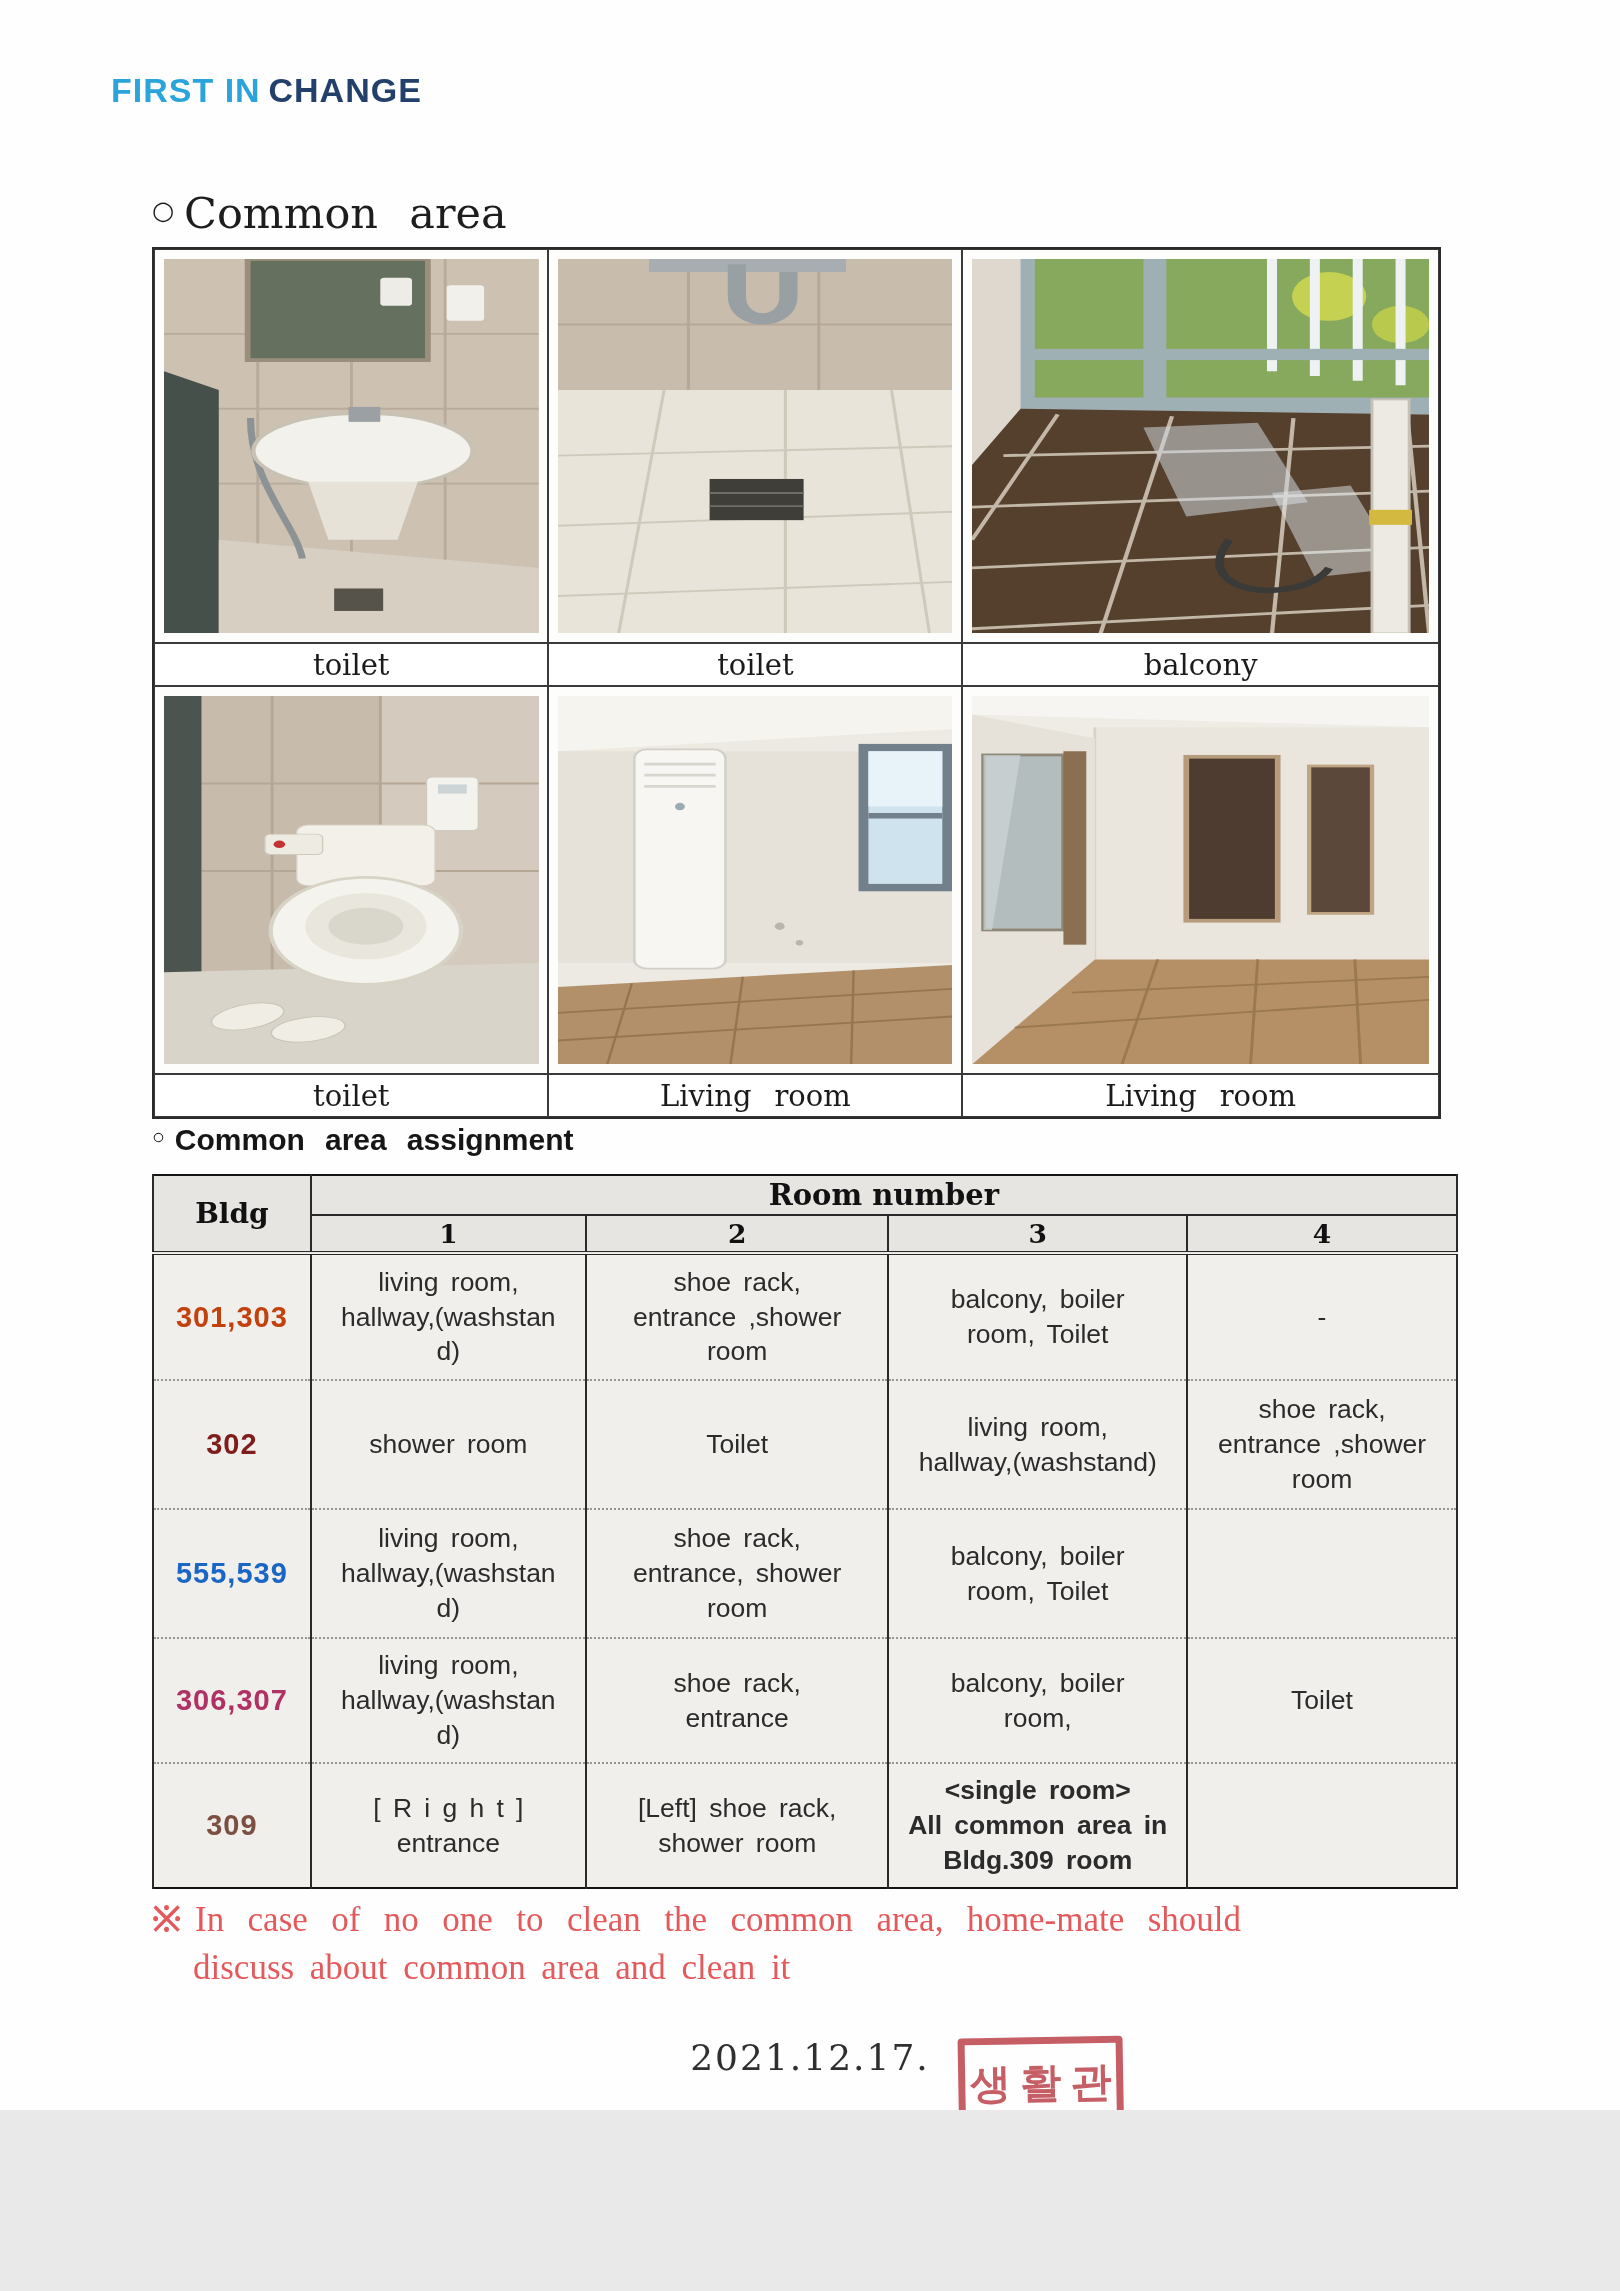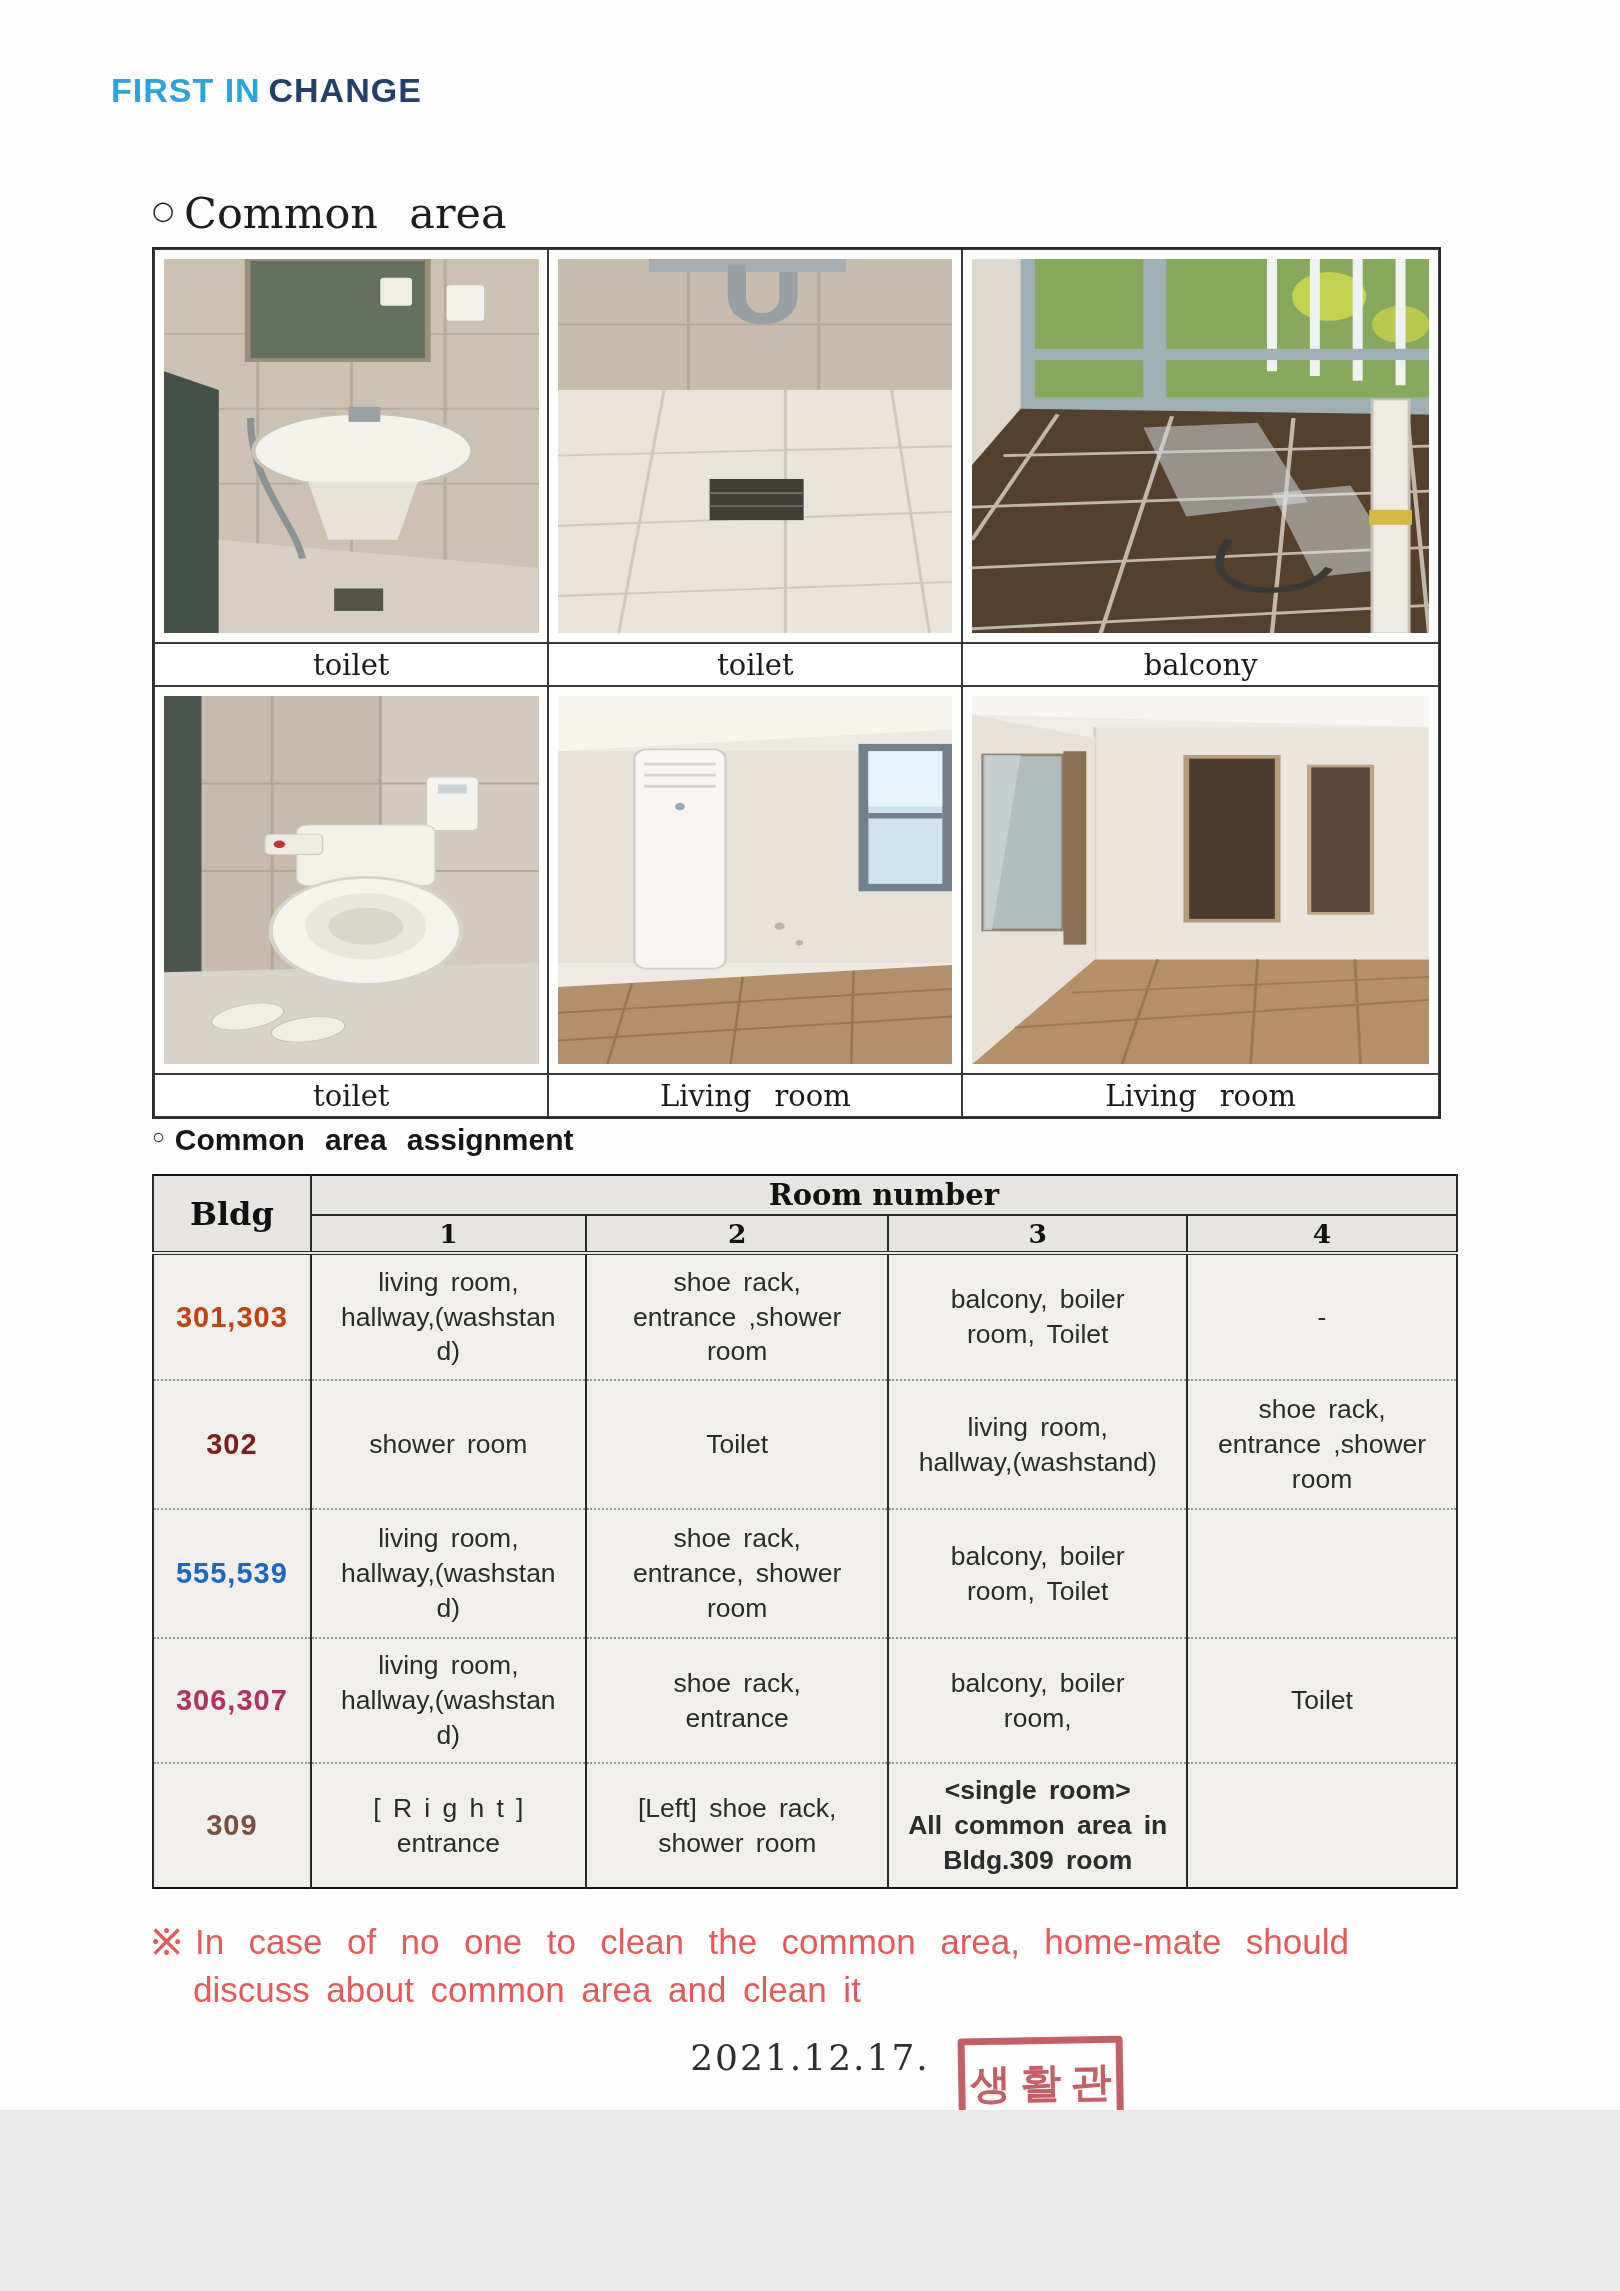--- a/index.html
+++ b/index.html
@@ -37,41 +37,41 @@
     position:absolute;left:152px;top:1174px;width:1306px;
     border-collapse:collapse;table-layout:fixed;
     border:2.9px solid #141414;background:#f0efec;
   }
   table.assign th,table.assign td{
     border-left:2px solid #2a2a2a;border-right:2px solid #2a2a2a;
     text-align:center;vertical-align:middle;padding:2px 5.9px;
   }
   table.assign thead th{background:#e7e5e2;border-bottom:2px solid #2a2a2a;}
   .th-serif{font-family:"DejaVu Serif",serif;font-weight:700;color:#111;}
-  .th-bldg{font-size:32px;}
+  .th-bldg{font-size:28px;}
   .th-room{font-size:29px;}
   .th-num{font-size:26.5px;}
   thead tr:nth-child(1){height:37px;}
   thead tr:nth-child(2){height:37px;}
   tbody tr:nth-child(1){height:127px;}
   tbody tr:nth-child(2){height:129px;}
   tbody tr:nth-child(3){height:129px;}
   tbody tr:nth-child(4){height:125px;}
   tbody tr:nth-child(5){height:125px;}
   tbody tr:first-child td{border-top:4.9px double #2a2a2a;}
   tbody tr + tr td{border-top:2px dotted #979792;}
   .bldg-cell{font-weight:700;font-size:29px;letter-spacing:1px;}
   .cell{white-space:pre-line;font-size:26.5px;line-height:1.32;word-spacing:4.9px;color:#2b2b2b;}
   .c309-1{text-align:left;padding-left:17.6px;}
   .c309-2{text-align:right;padding-right:19.6px;}
   .c309-3{font-weight:700;}
   
   .note{
     position:absolute;left:152px;top:1896px;width:1323px;
-    font-family:Liberation Sans, sans-serif;font-size:35px;line-height:1.38;margin-top:22px;
+    font-family:Liberation Serif, serif;font-size:35px;line-height:1.38;
   }
   .note .marker{font-weight:700;padding-right:13.7px;}
   .note .l1{word-spacing:14.7px;}
   .note .l2{display:block;padding-left:41px;word-spacing:6.9px;}
   
   .date{position:absolute;left:0;top:2037px;width:100%;text-align:center;
     font-family:"DejaVu Serif",serif;font-size:36px;color:#2f2f2f;letter-spacing:2px;}
   .signature{position:absolute;left:0;top:2115px;width:100%;text-align:center;
     font-family:"DejaVu Serif",serif;font-size:57px;color:#262626;word-spacing:21.6px;}
   .stamp{

